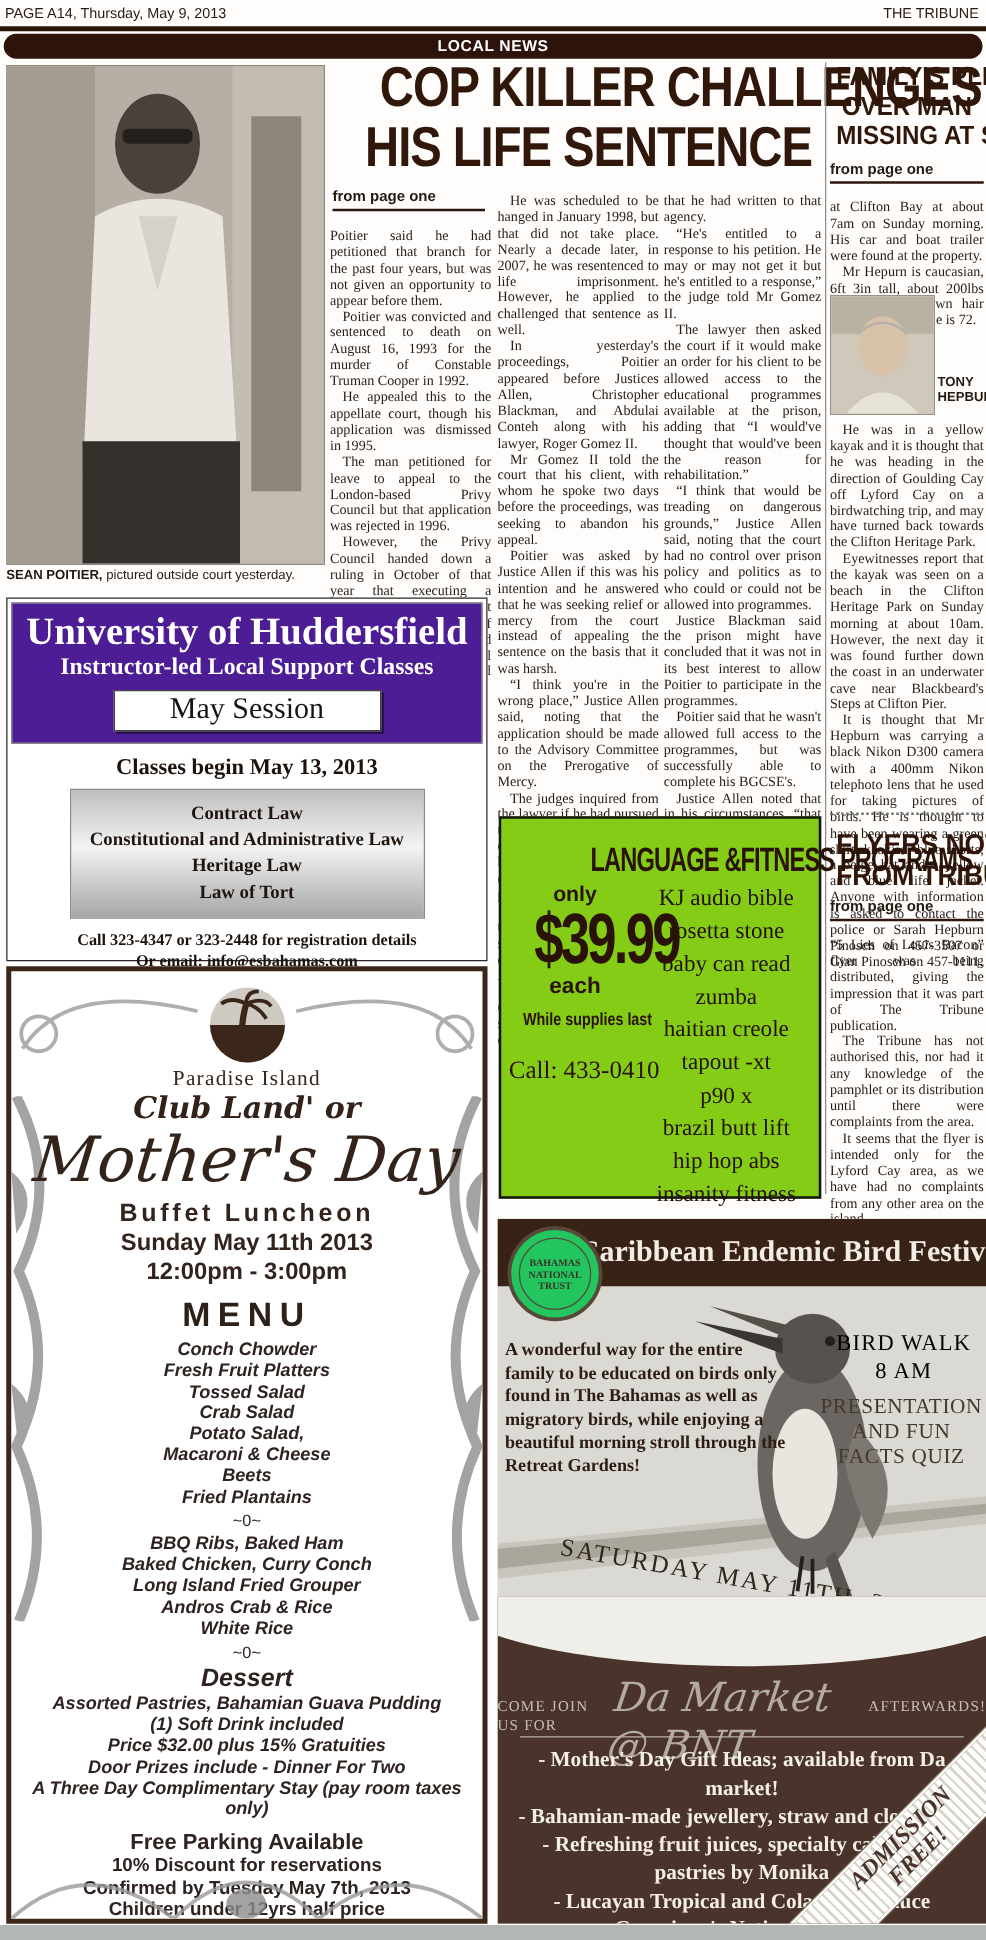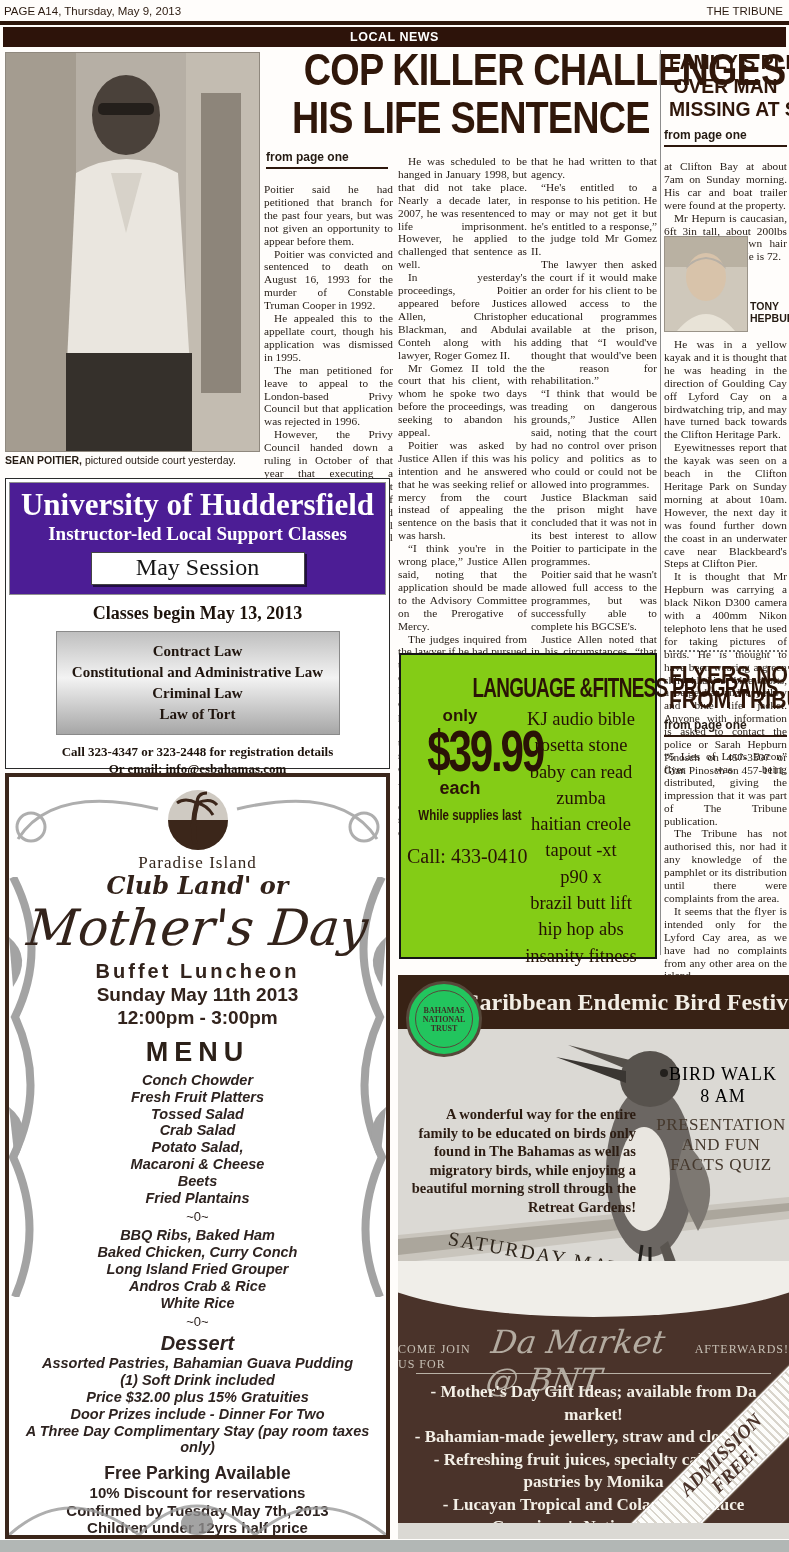--- a/index.html
+++ b/index.html
@@ -6,21 +6,21 @@
   #page{position:relative;width:789px;height:1552px;background:#fffdfb;margin:0 auto;
         font-family:"Liberation Serif",serif;color:#261b13;overflow:hidden;}
   .abs{position:absolute;}
 
   
   #masthead{left:4px;right:6px;top:5px;height:16px;display:flex;justify-content:space-between;
             font-family:"Liberation Sans",sans-serif;font-size:11.5px;color:#2b1a10;}
   #mast-rule{left:0;right:0;top:21px;height:4px;background:#2d170c;}
   #localnews-bar{left:3px;right:3px;top:27px;height:20px;background:#2d130a;color:#fff;
                  display:flex;align-items:center;justify-content:center;
-                 font-family:"Liberation Sans",sans-serif;font-weight:bold;font-size:12.5px;letter-spacing:.5px;}
+                 font-family:"Liberation Sans",sans-serif;font-weight:bold;font-size:12.5px;letter-spacing:.5px;border-radius:10px;}
 
   
   #poitier-photo{left:5px;top:52px;width:253px;height:398px;background:#b9b2a9;overflow:hidden;border:1px solid #8f887e;}
   #poitier-caption{left:5px;top:454px;width:253px;font-family:"Liberation Sans",sans-serif;font-size:10.5px;color:#241a12;}
   #poitier-caption b{font-weight:bold;}
   #cop-headline{left:258px;top:46px;width:400px;text-align:center;color:#30170a;
                 font-family:"Liberation Sans",sans-serif;font-weight:bold;font-size:45px;line-height:48px;}
   #cop-headline .squeeze{display:inline-block;transform:scaleX(.84);transform-origin:center;white-space:nowrap;letter-spacing:-1px;}
   .kicker{font-family:"Liberation Sans",sans-serif;font-weight:bold;font-size:12px;color:#241a12;
           border-bottom:2px solid #2d170c;padding-bottom:3px;}
@@ -113,29 +113,29 @@
   #bird-header{background:#382215;display:flex;align-items:center;justify-content:center;}
   #bird-title{color:#f2ede4;font-size:24px;font-weight:bold;padding-left:66px;white-space:nowrap;}
   #bird-title .a{font-style:italic;font-size:20px;margin-right:6px;}
   #bnt-seal{position:absolute;left:8px;top:6px;width:76px;height:76px;border-radius:50%;
             background:#22c55e;border:3px solid #57483a;box-sizing:border-box;
             display:flex;align-items:center;justify-content:center;text-align:center;
             font-size:8px;font-weight:bold;color:#3c3226;line-height:9px;padding:6px;}
   #bnt-seal .inner{border:1px solid #57483a;border-radius:50%;width:100%;height:100%;
             display:flex;align-items:center;justify-content:center;padding:2px;box-sizing:border-box;}
   #bird-intro{position:absolute;left:6px;top:96px;width:232px;font-weight:bold;font-size:14.5px;line-height:18.5px;
-              text-align:right;color:#2c1c12;margin-top:34px;}
+              text-align:left;color:#2c1c12;}
   #bird-walk{position:absolute;right:8px;top:88px;width:116px;text-align:center;font-size:18px;
              letter-spacing:1px;color:#000000;line-height:22px;}
   #bird-pres{position:absolute;right:2px;top:140px;width:132px;text-align:center;font-size:17px;
              line-height:20px;color:#45382c;letter-spacing:.5px;}
   #bird-date{position:absolute;left:48px;top:278px;transform:rotate(10deg);font-size:20px;
              letter-spacing:2px;color:#2f261c;white-space:nowrap;}
   #bird-art{position:absolute;left:0;top:46px;width:391px;height:290px;}
-  #bird-bottom{position:absolute;left:0;bottom:16px;width:391px;height:262px;background:#4a332a;overflow:hidden;}
+  #bird-bottom{position:absolute;left:0;bottom:0;width:391px;height:262px;background:#4a332a;overflow:hidden;}
   #bird-bottom:before{content:"";position:absolute;left:-12%;top:-64px;width:124%;height:120px;
                       background:#f0eee9;border-radius:50%;}
   #market-row{position:absolute;left:0;top:62px;width:100%;display:flex;align-items:baseline;justify-content:center;gap:8px;}
   #market-prefix,#market-suffix{font-size:12px;letter-spacing:1px;color:#c7c0b5;}
   #market-name{font-family:"DejaVu Serif",serif;font-style:italic;font-size:32px;color:#b3aba0;transform:skewX(-8deg);}
   #market-rule{position:absolute;left:18px;right:18px;top:112px;border-top:1px solid #b9b2a6;}
   #market-items{position:absolute;left:8px;right:8px;top:120px;color:#f3efe6;font-weight:bold;
                 font-size:17px;line-height:22.5px;text-align:center;}
   #admission-ribbon{position:absolute;right:-58px;bottom:36px;width:234px;padding:3px 0;
                     transform:rotate(-45deg);text-align:center;
@@ -258,21 +258,21 @@
   <div class="abs" id="uh-ad">
     <div id="uh-head">
       <div id="uh-title">University of Huddersfield</div>
       <div id="uh-sub">Instructor-led Local Support Classes</div>
       <div id="uh-session">May Session</div>
     </div>
     <div id="uh-begins">Classes begin May 13, 2013</div>
     <div id="uh-courses">
         <div>Contract Law</div>
         <div>Constitutional and Administrative Law</div>
-        <div>Criminal Law</div>
+        <div>Heritage Law</div>
         <div>Law of Tort</div>
       </div>
     <div id="uh-contact">
       <div>Call 323-4347 or 323-2448 for registration details</div>
       <div>Or email: info@esbahamas.com</div>
     </div>
     <div id="uh-footer">Local Support Classes</div>
   </div>
 
   <div class="abs" id="fit-ad">

